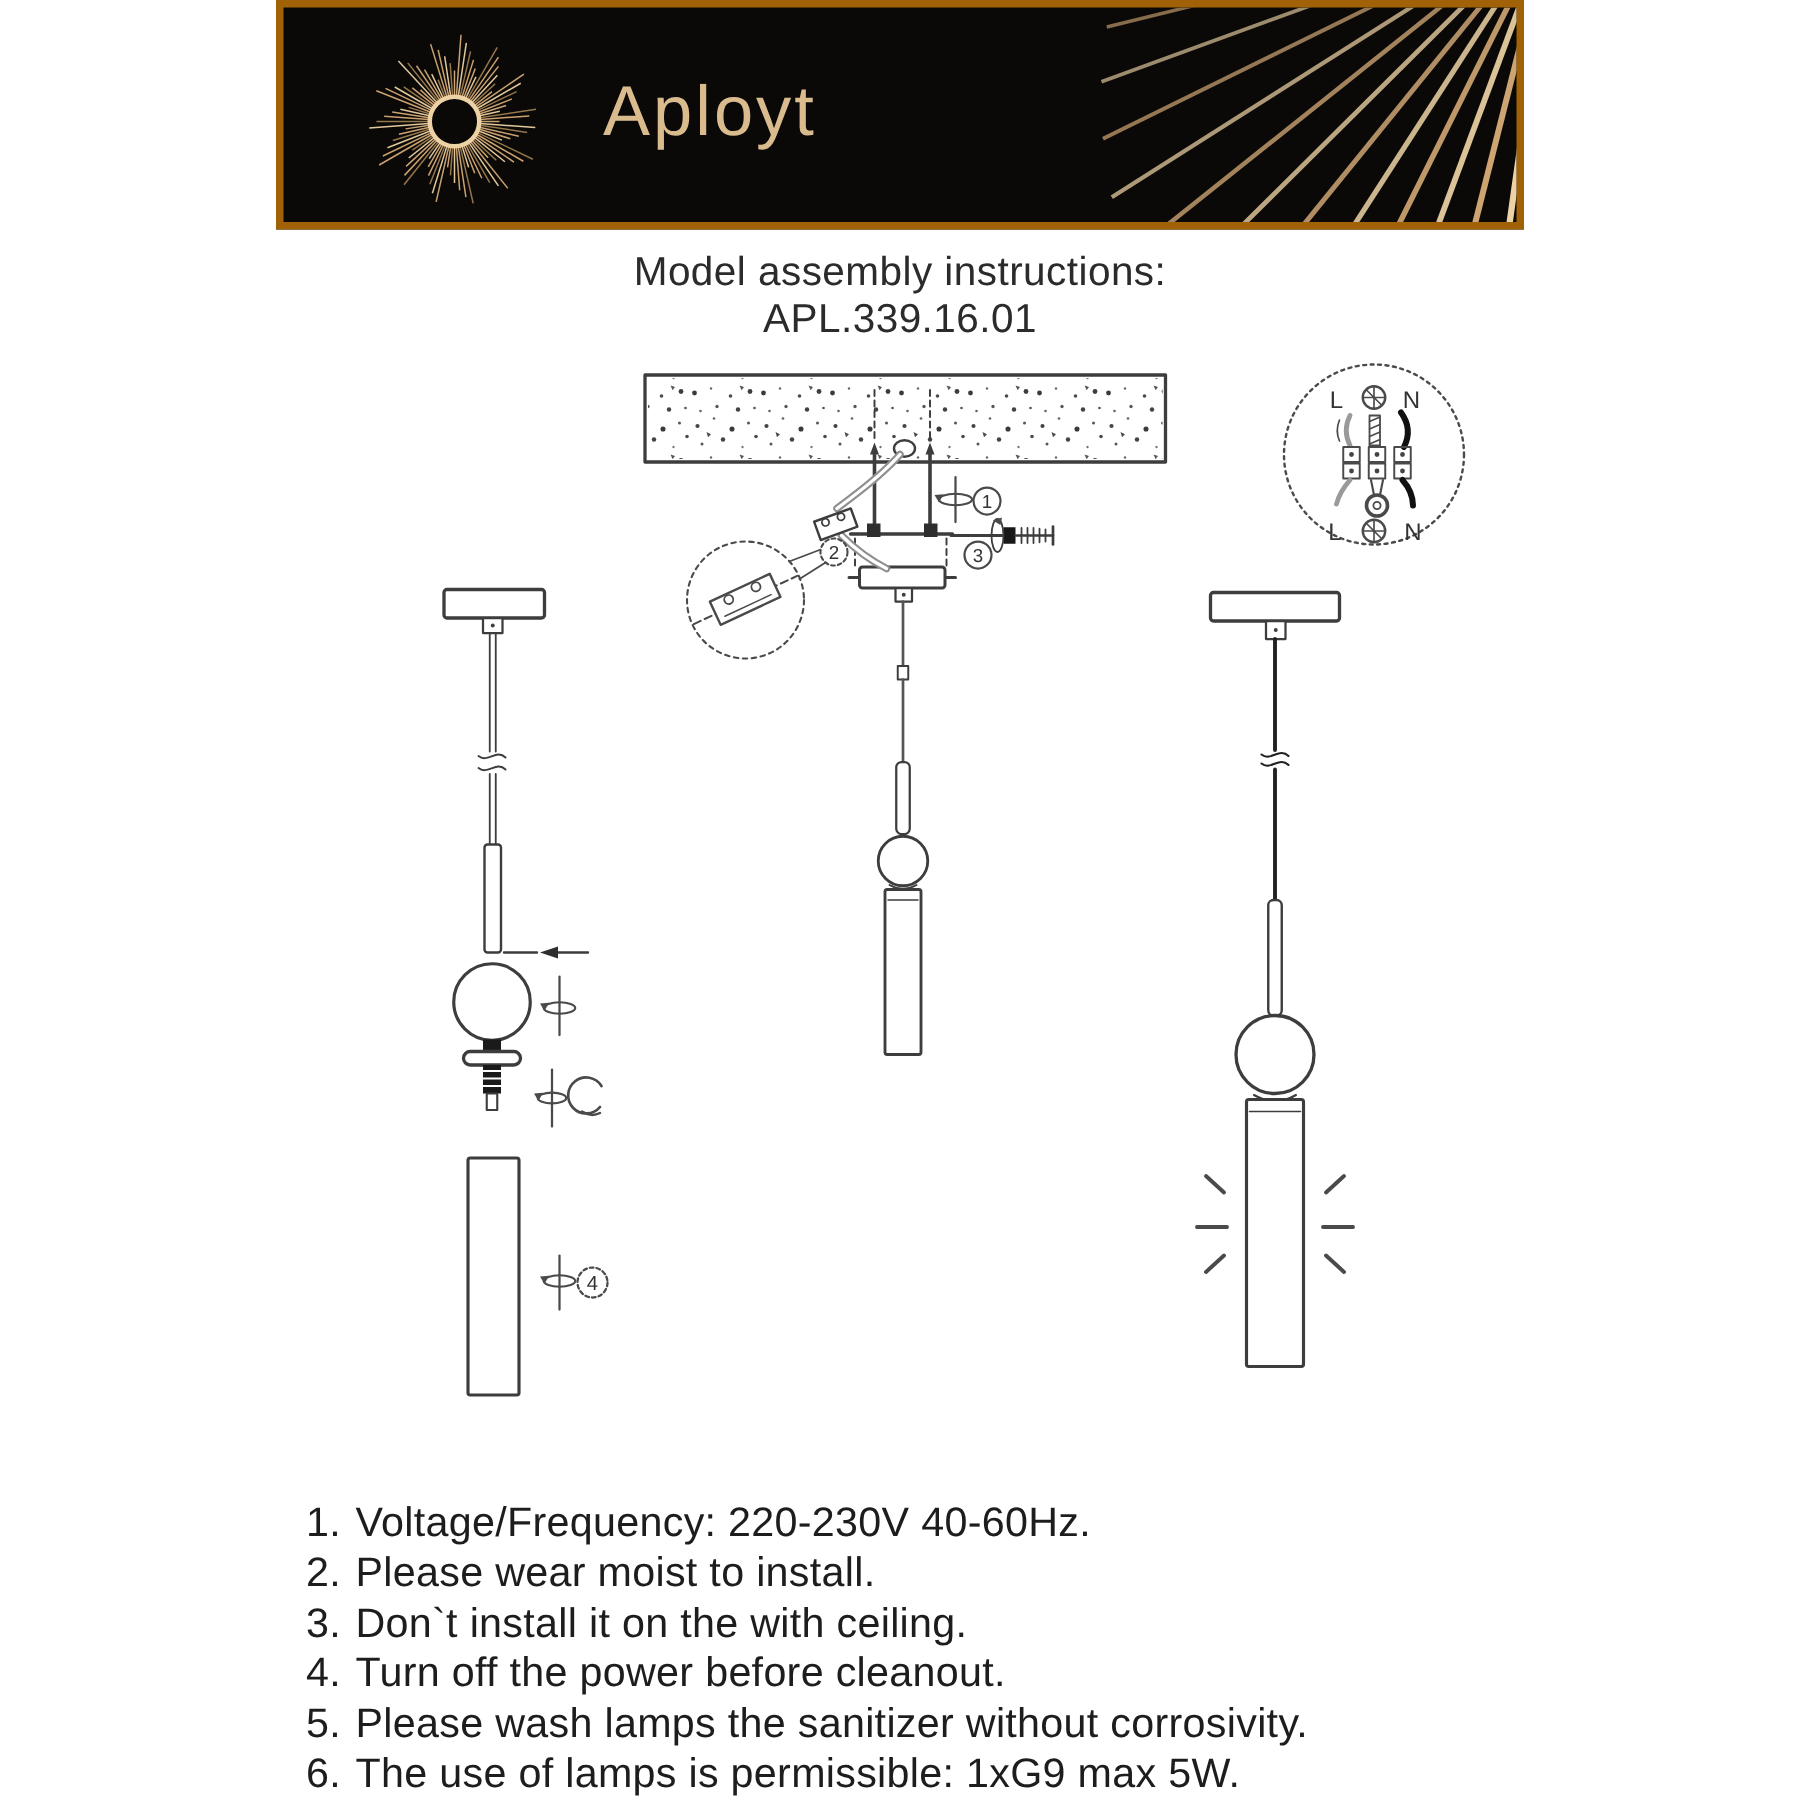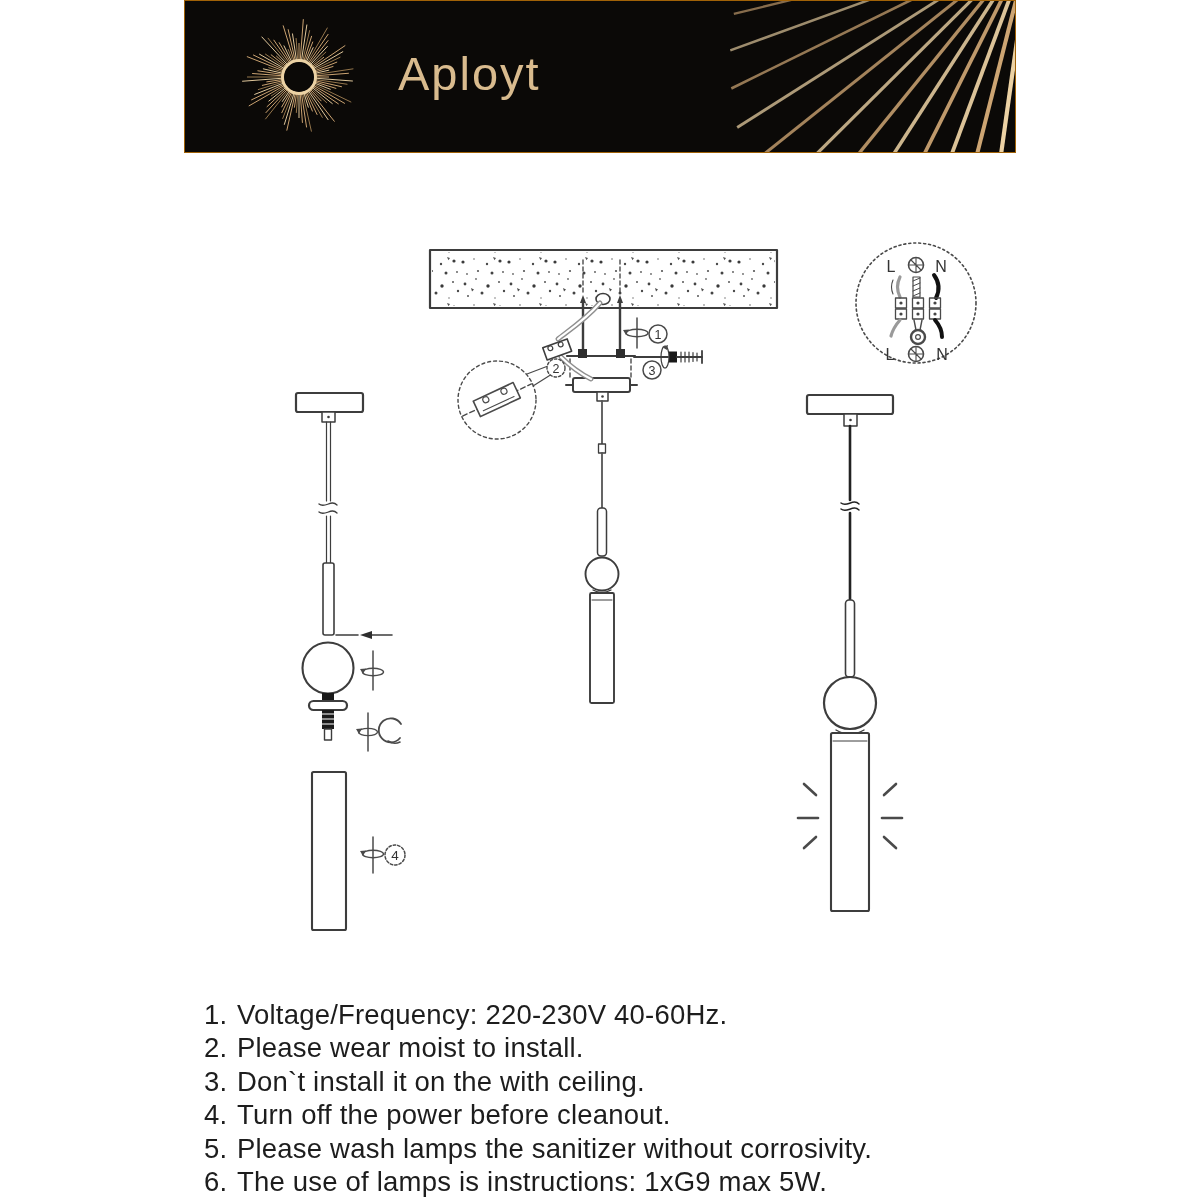--- a/index.html
+++ b/index.html
@@ -1,20 +1,20 @@
 <!DOCTYPE html>
 <html><head>
 <meta charset="utf-8">
 <style>
   html,body{margin:0;padding:0;background:#ffffff;}
   .page{position:relative;width:1200px;height:1200px;background:#ffffff;overflow:hidden;
         font-family:"Liberation Sans",sans-serif;}
   
   .banner{position:absolute;left:184px;top:0;width:832px;height:153px;
-          background:#0b0907;border:1px solid #a16207;box-sizing:border-box;overflow:hidden;}
+          background:#0b0907;border:5px solid #a16207;box-sizing:border-box;overflow:hidden;}
   .banner svg{position:absolute;left:0;top:0;}
   .brand{position:absolute;left:213px;top:50%;transform:translateY(-56%);
          font-size:47px;letter-spacing:2px;font-weight:400;color:#d9bb8e;}
   
   .title-block{position:absolute;left:0;top:166px;width:1200px;text-align:center;
                color:#2b2b2b;font-size:27px;line-height:31px;letter-spacing:.3px;}
   
   .diagram{position:absolute;left:0;top:0;width:1200px;height:1200px;}
   
   .instructions{position:absolute;left:204px;top:998px;width:900px;
@@ -130,20 +130,24 @@
           <line x1="846" y1="-60" x2="552.1738819252987" y2="126.46772465269083" stroke="#ecd2a4" stroke-width="2.84" opacity="0.72"></line>
           <line x1="846" y1="-60" x2="546.3157045287744" y2="87.4629548324429" stroke="#d5ab77" stroke-width="2.67" opacity="0.6849999999999999"></line>
           <line x1="846" y1="-60" x2="545.2983613485094" y2="49.44644586421404" stroke="#ecd2a4" stroke-width="2.5" opacity="0.6499999999999999"></line>
           <line x1="846" y1="-60" x2="548.8329103476515" y2="12.991238019045952" stroke="#d5ab77" stroke-width="2.33" opacity="0.615"></line>
           <line x1="846" y1="-60" x2="556.5650622465498" y2="-21.381134044920287" stroke="#ecd2a4" stroke-width="2.16" opacity="0.58"></line>
         </g>
     </svg>
     <div class="brand">Aployt</div>
   </div>
 
+  <div class="title-block">
+    <div>Model assembly instructions:</div>
+    <div>APL.339.16.01</div>
+  </div>
 
   <svg class="diagram" viewBox="0 0 1200 1200" stroke-linecap="round" stroke-linejoin="round">
     <defs>
       <pattern id="speck" width="46" height="46" patternUnits="userSpaceOnUse">
         <circle cx="5" cy="8" r="1.4" fill="#444"></circle>
           <circle cx="16" cy="3" r="0.9" fill="#666"></circle>
         <circle cx="28" cy="10" r="1.7" fill="#3a3a3a"></circle>
           <circle cx="39" cy="6" r="1" fill="#555"></circle>
         <circle cx="8" cy="20" r="1" fill="#555"></circle>
           <circle cx="22" cy="17" r="1.5" fill="#444"></circle>
@@ -375,16 +379,16 @@
     <div class="inst-row">
       <span class="inst-num">4.</span>
       <span class="inst-txt">Turn off the power before cleanout.</span>
     </div>
     <div class="inst-row">
       <span class="inst-num">5.</span>
       <span class="inst-txt">Please wash lamps the sanitizer without corrosivity.</span>
     </div>
     <div class="inst-row">
       <span class="inst-num">6.</span>
-      <span class="inst-txt">The use of lamps is instructions: 1xG9 max 5W.</span>
+      <span class="inst-txt">The use of lamps is permissible: 1xG9 max 5W.</span>
     </div>
   </div>
 </div>
 
 </body></html>

